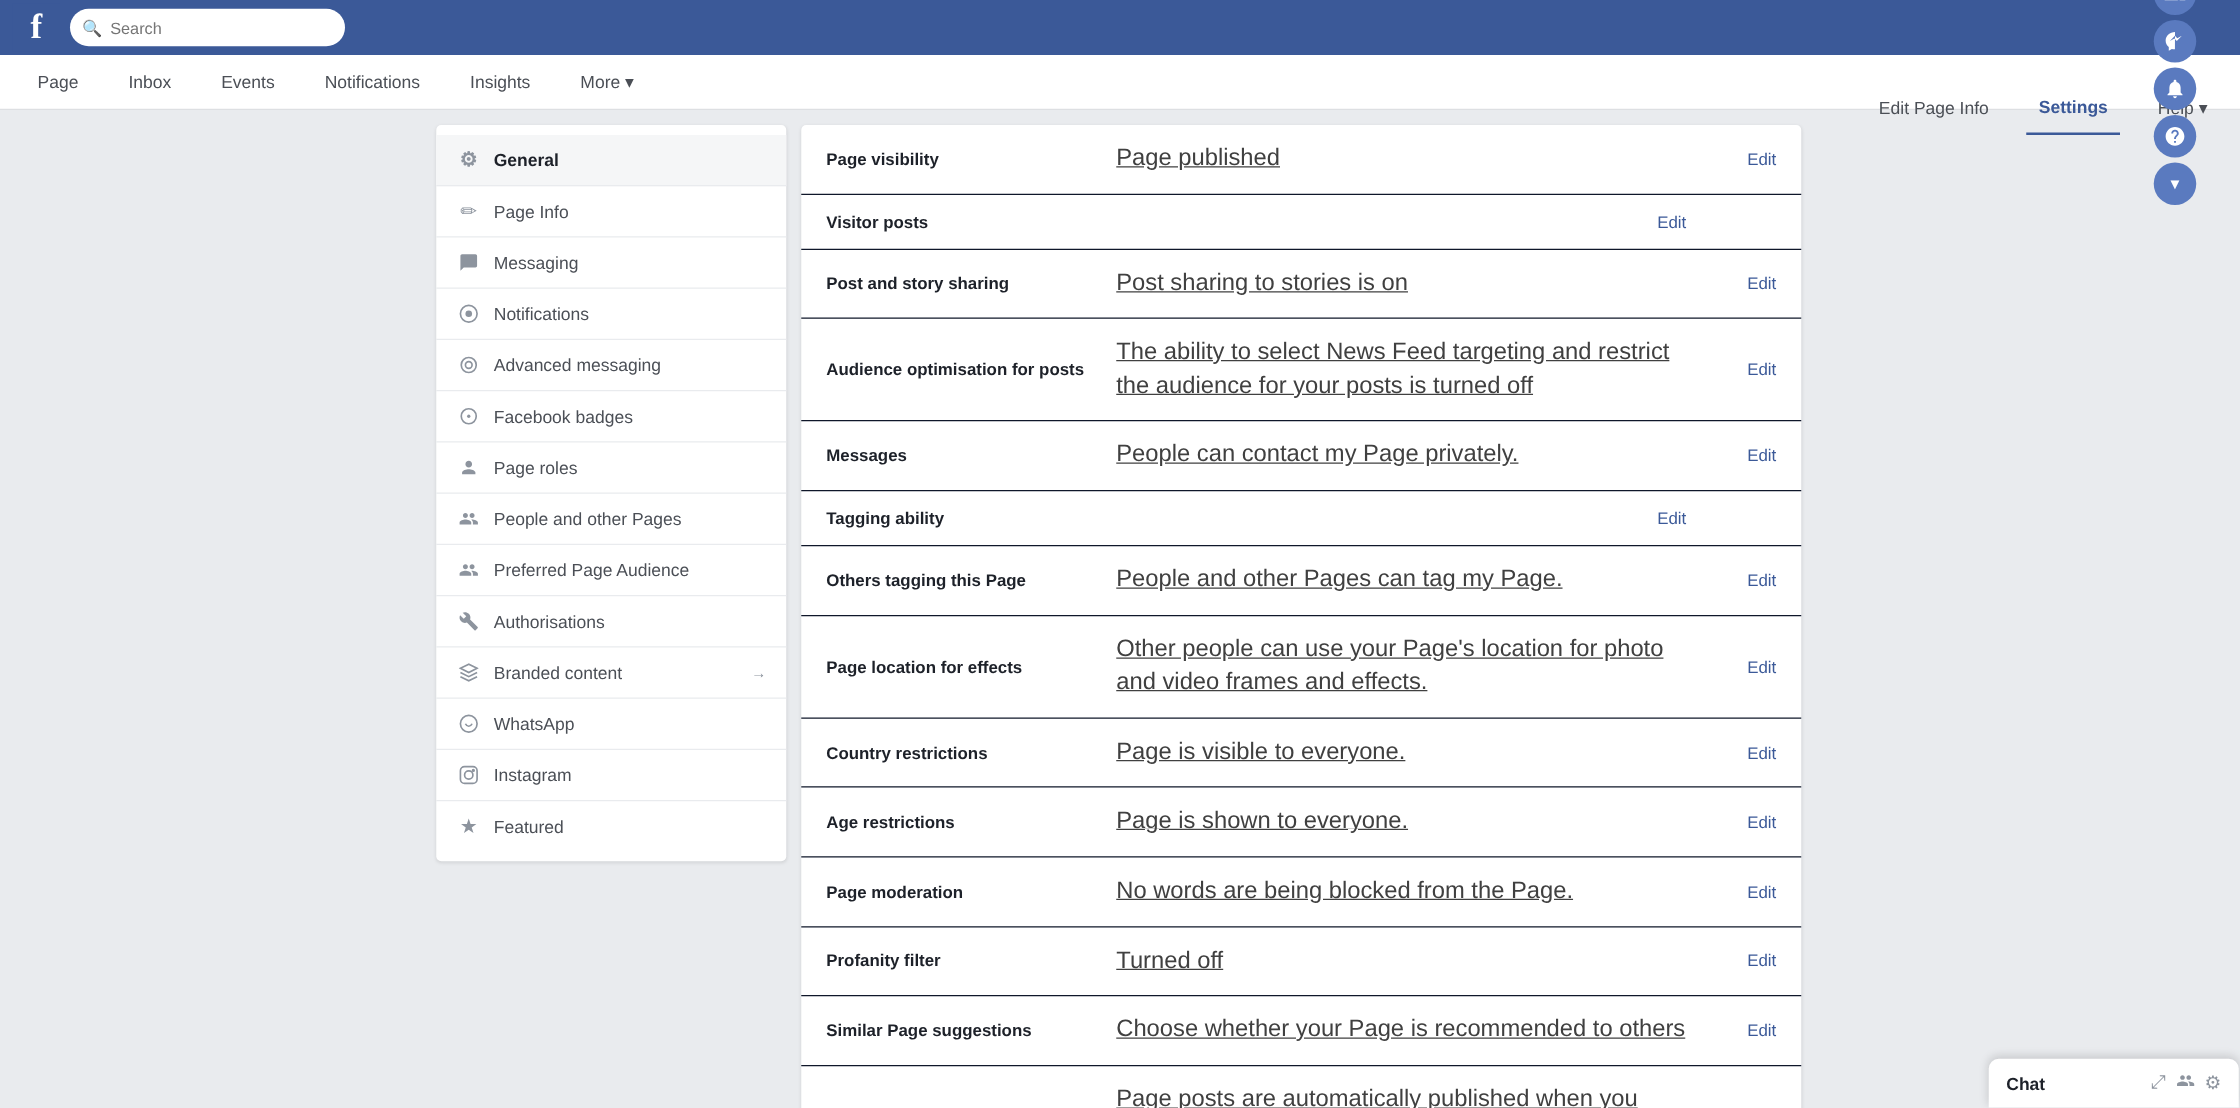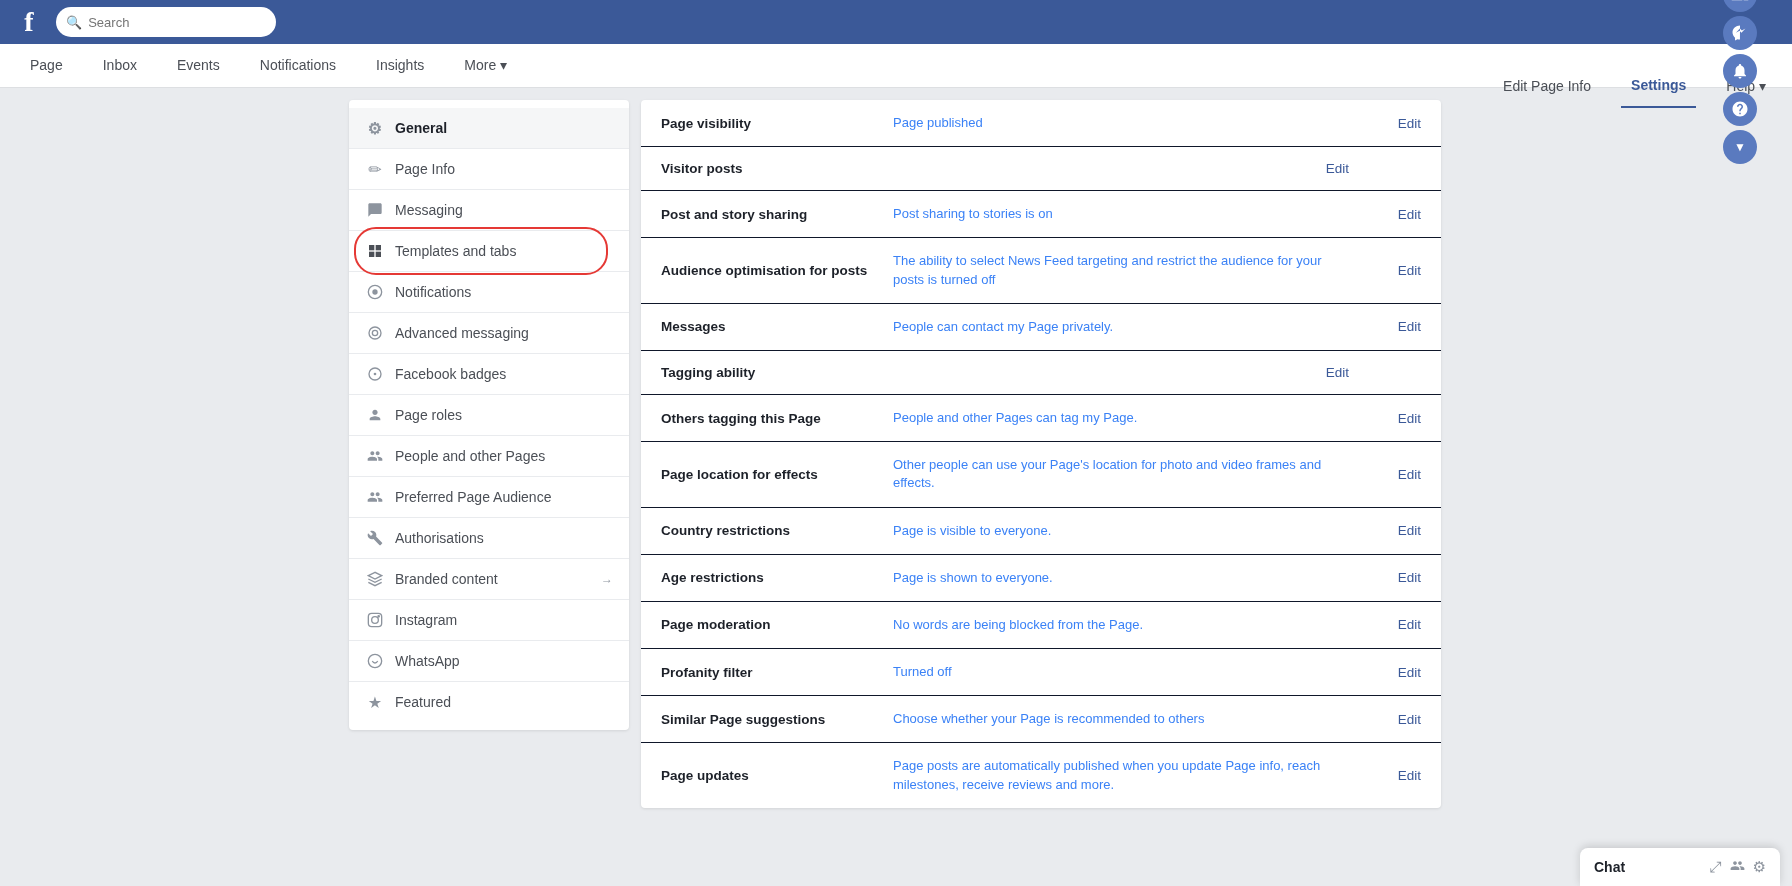--- a/index.html
+++ b/index.html
@@ -193,36 +193,37 @@
       align-items: center;
       gap: 12px;
     }
     .settings-row:last-child { border-bottom: none; }
     .setting-name {
       font-weight: 600;
       font-size: 13.5px;
       color: #1d2129;
     }
     .setting-value {
-      font-size: 13px;
-      color: #3b82f6;
+      font-size: 19px;
+      color: #404040;
       line-height: 1.4;
+      text-decoration: underline;
     }
     .setting-edit {
       color: #3b5998;
       font-size: 13.5px;
       cursor: pointer;
       text-align: right;
     }
 
     
     .chat-widget {
       position: fixed;
       bottom: 0;
-      right: 12px;
+      right: 1px;
       background: white;
       border-radius: 8px 8px 0 0;
       box-shadow: 0 -2px 8px rgba(0,0,0,0.15);
       width: 200px;
       padding: 10px 14px;
       display: flex;
       align-items: center;
       gap: 10px;
     }
     .chat-label { font-weight: 600; font-size: 14px; flex: 1; }
@@ -307,31 +308,20 @@
 
     <div class="sidebar-item">
       <span class="sidebar-item-icon">
         <svg width="16" height="16" viewBox="0 0 24 24" fill="#8d949e">
             <path d="M20 2H4c-1.1 0-2 .9-2 2v18l4-4h14c1.1 0 2-.9 2-2V4c0-1.1-.9-2-2-2z"></path>
           </svg>
       </span>
       <span>Messaging</span>
     </div>
 
-    <div class="sidebar-item templates-highlight">
-      <span class="sidebar-item-icon">
-        <svg width="16" height="16" viewBox="0 0 24 24" fill="#4b4f56">
-            <rect x="3" y="3" width="8" height="8"></rect>
-            <rect x="13" y="3" width="8" height="8"></rect>
-            <rect x="3" y="13" width="8" height="8"></rect>
-            <rect x="13" y="13" width="8" height="8"></rect>
-          </svg>
-      </span>
-      <span>Templates and tabs</span>
-    </div>
 
     <div class="sidebar-item">
       <span class="sidebar-item-icon">
         <svg width="16" height="16" viewBox="0 0 24 24" fill="#8d949e">
             <circle cx="12" cy="12" r="10" fill="none" stroke="#8d949e" stroke-width="2"></circle>
             <circle cx="12" cy="12" r="4" fill="#8d949e"></circle>
           </svg>
       </span>
       <span>Notifications</span>
     </div>
@@ -393,42 +383,42 @@
     </div>
 
     <div class="sidebar-item">
       <span class="sidebar-item-icon">
         <svg width="16" height="16" viewBox="0 0 24 24" fill="none" stroke="#8d949e" stroke-width="2">
             <path d="M12 2L2 7l10 5 10-5-10-5zM2 17l10 5 10-5M2 12l10 5 10-5"></path>
           </svg>
       </span>
       <span>Branded content</span>
       <span class="sidebar-arrow">→</span>
+    </div>
+
+    <div class="sidebar-item">
+      <span class="sidebar-item-icon">
+        <svg width="16" height="16" viewBox="0 0 24 24" fill="none" stroke="#8d949e" stroke-width="2">
+            <circle cx="12" cy="12" r="10"></circle>
+            <path d="M8 12s1.5 3 4 3 4-3 4-3"></path>
+            <path d="M9 9h.01M15 9h.01"></path>
+          </svg>
+      </span>
+      <span>WhatsApp</span>
     </div>
 
     <div class="sidebar-item">
       <span class="sidebar-item-icon">
         <svg width="16" height="16" viewBox="0 0 24 24" fill="none" stroke="#8d949e" stroke-width="2">
             <rect x="2" y="2" width="20" height="20" rx="5"></rect>
             <circle cx="12" cy="12" r="5"></circle>
             <circle cx="17.5" cy="6.5" r="1" fill="#8d949e"></circle>
           </svg>
       </span>
       <span>Instagram</span>
-    </div>
-
-    <div class="sidebar-item">
-      <span class="sidebar-item-icon">
-        <svg width="16" height="16" viewBox="0 0 24 24" fill="none" stroke="#8d949e" stroke-width="2">
-            <circle cx="12" cy="12" r="10"></circle>
-            <path d="M8 12s1.5 3 4 3 4-3 4-3"></path>
-            <path d="M9 9h.01M15 9h.01"></path>
-          </svg>
-      </span>
-      <span>WhatsApp</span>
     </div>
 
     <div class="sidebar-item">
       <span class="sidebar-item-icon">★</span>
       <span>Featured</span>
     </div>
 
   </div>
 
   <div class="content">

